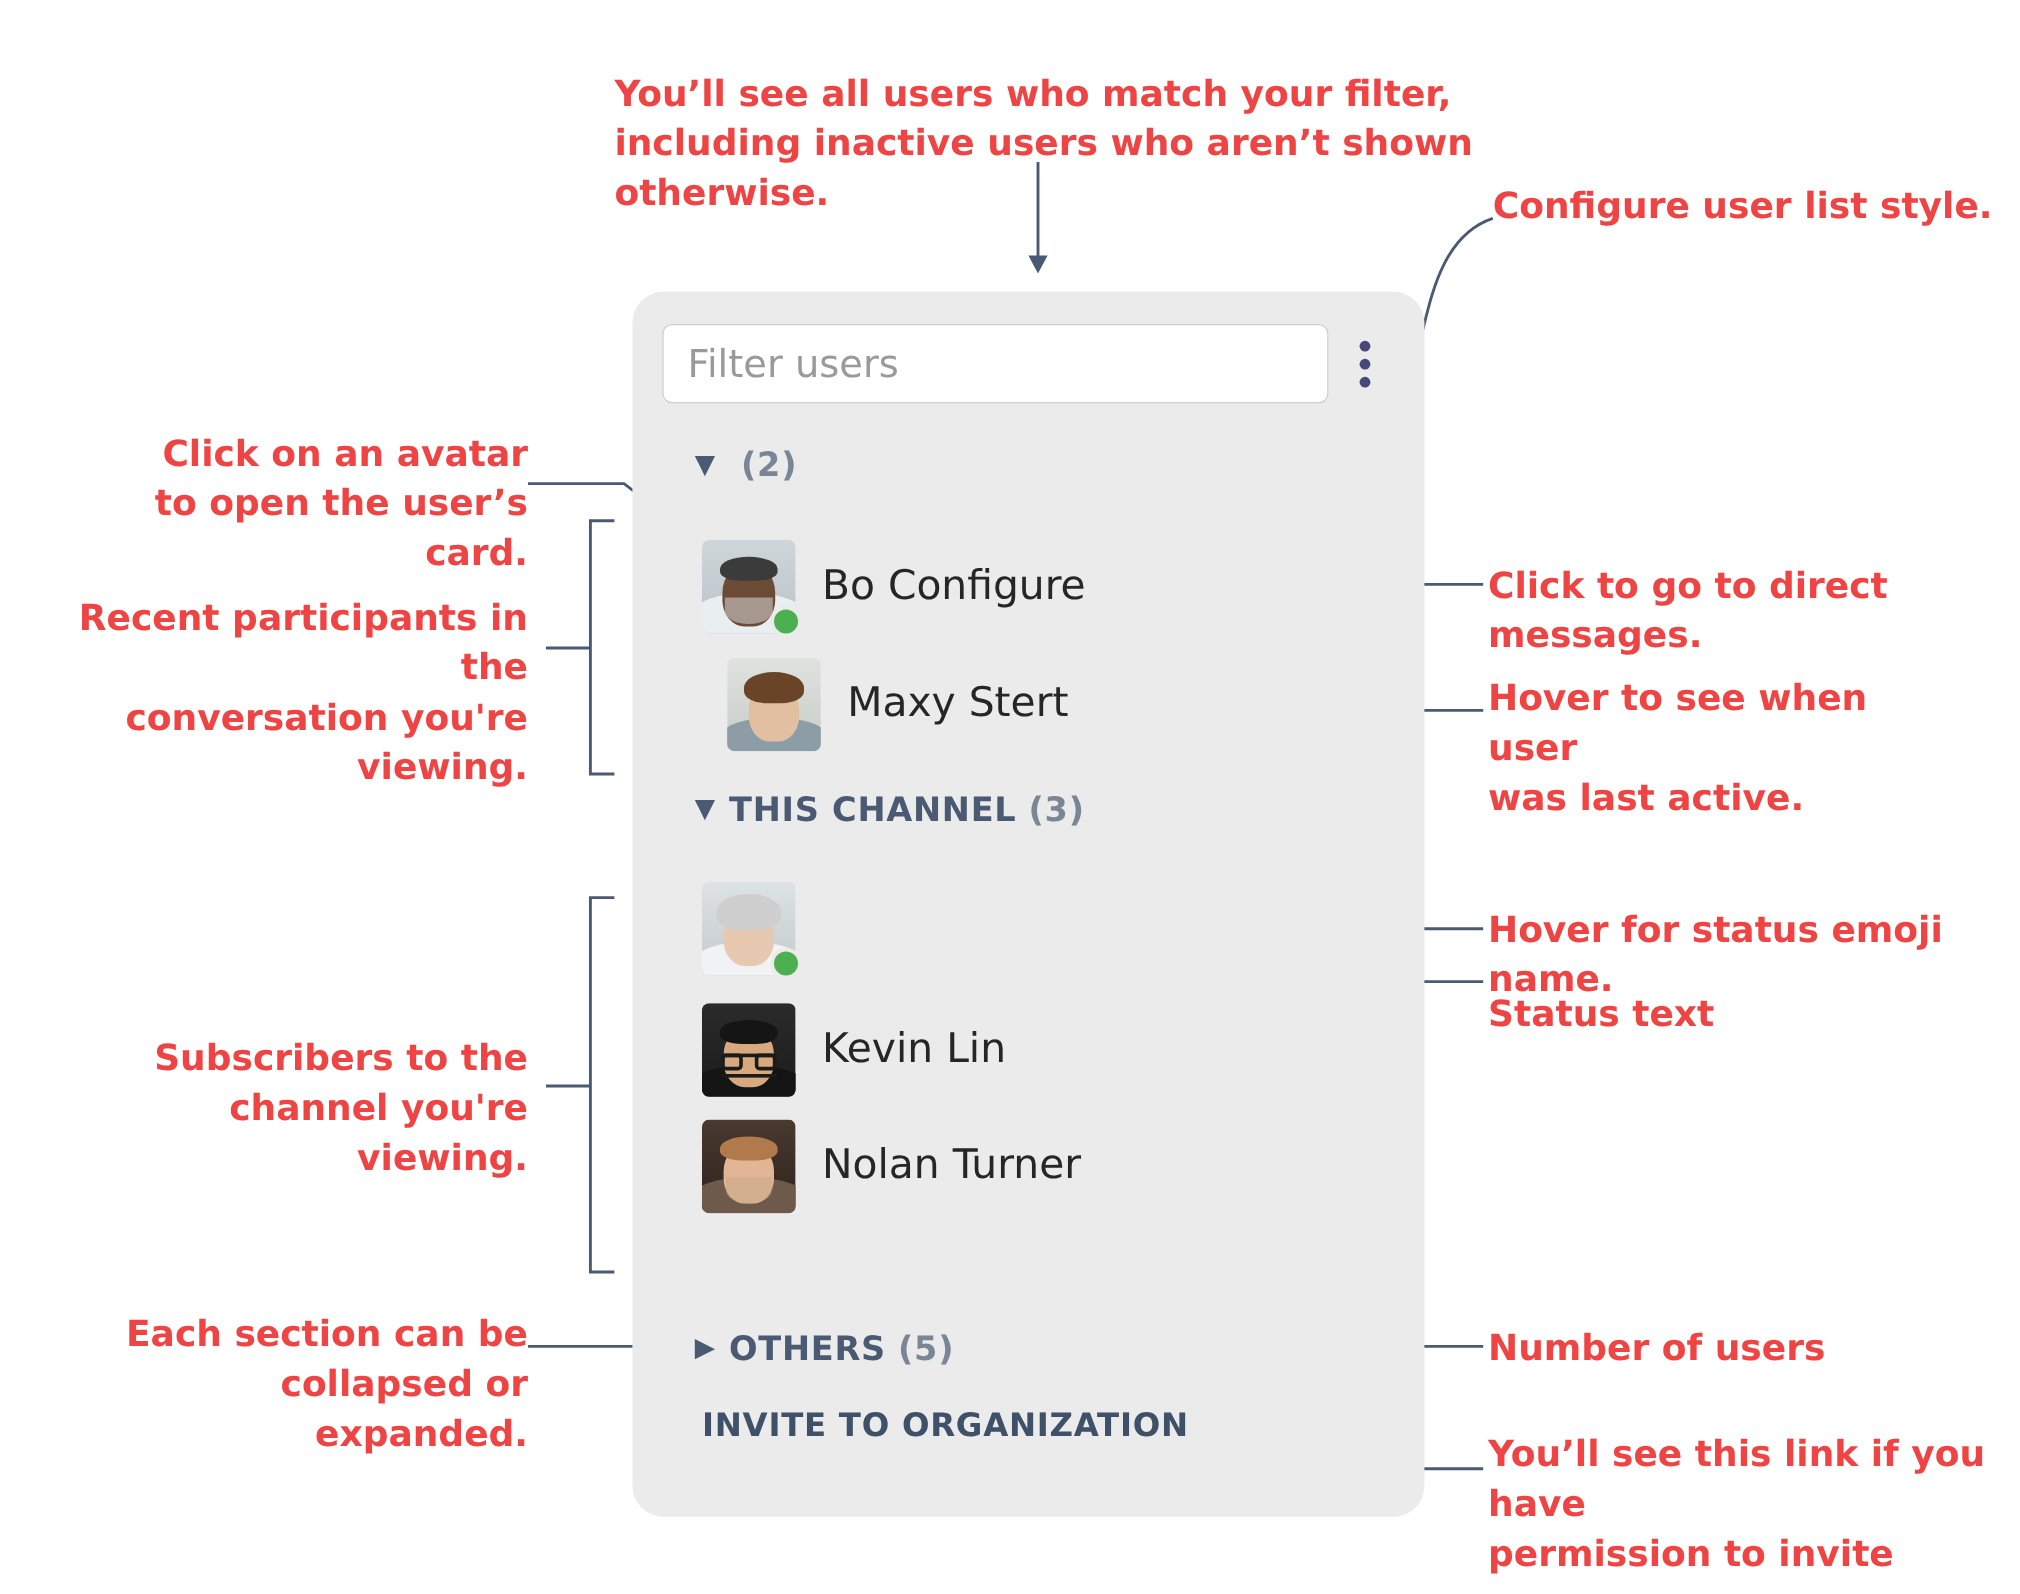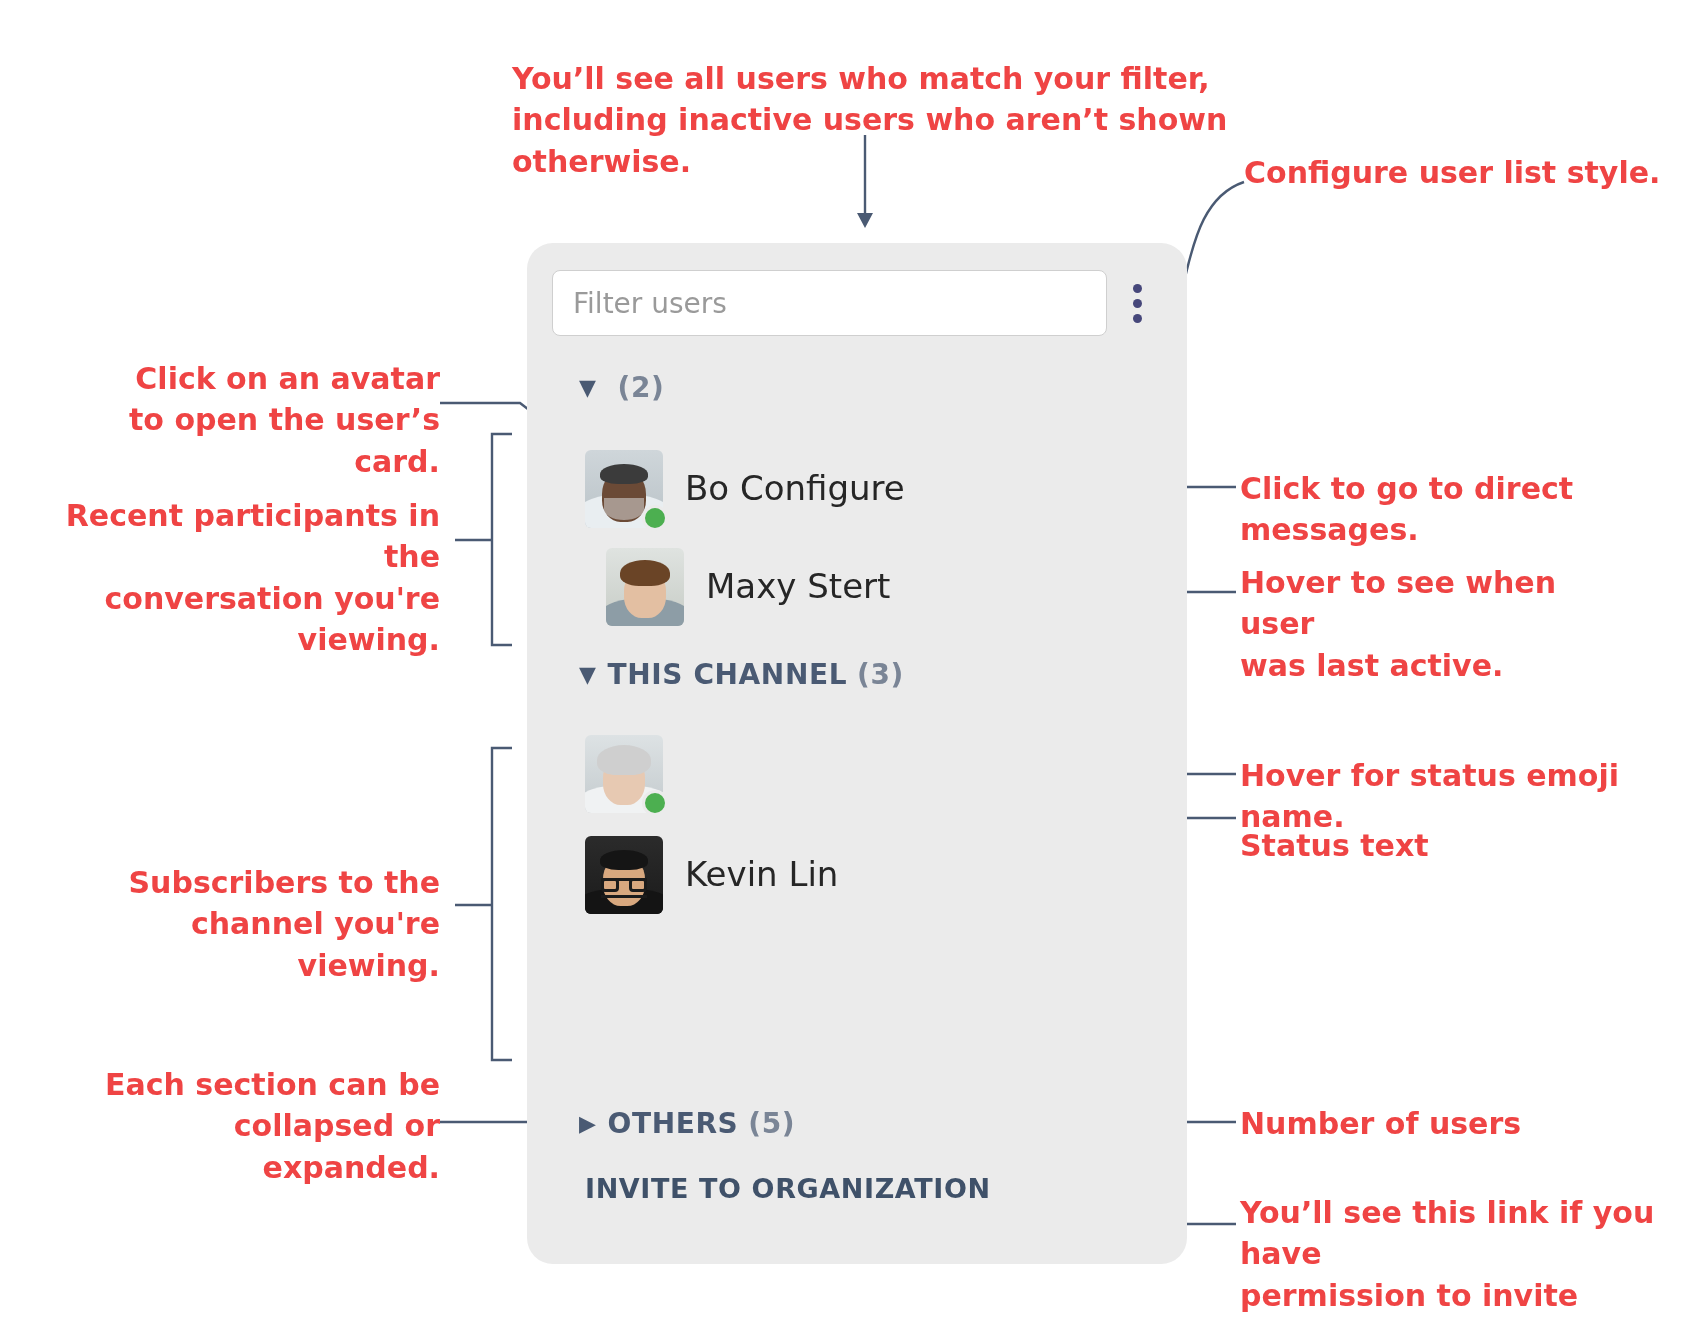--- a/index.html
+++ b/index.html
@@ -60,21 +60,21 @@
     align-items: center;
   }
   .filter-input {
     width: 555px;
     height: 66px;
     box-sizing: border-box;
     background: #ffffff;
     border: 1px solid #cfcfcf;
     border-radius: 8px;
     font-family: "DejaVu Sans", sans-serif;
-    font-size: 28px;
+    font-size: 32px;
     color: #9a9a9a;
     padding: 0 20px;
     outline: none;
   }
   .filter-input::placeholder { color: #9a9a9a; }
 
   .kebab {
     width: 48px;
     height: 66px;
     margin-left: 6px;
@@ -282,21 +282,21 @@
 to open the user’s card.</div>
 <div class="annot left" style="left:40px; top:495px; width:400px;">Recent participants in the
 conversation you're viewing.</div>
 <div class="annot right" style="left:1240px; top:468px; width:440px;">Click to go to direct messages.</div>
 <div class="annot right" style="left:1240px; top:562px; width:400px;">Hover to see when user
 was last active.</div>
 <div class="annot right" style="left:1240px; top:755px; width:430px;">Hover for status emoji name.</div>
 <div class="annot right" style="left:1240px; top:825px; width:400px;">Status text</div>
 <div class="annot left" style="left:70px; top:862px; width:370px;">Subscribers to the
 channel you're viewing.</div>
-<div class="annot left" style="left:60px; top:1064px; width:380px;">Each section can be
+<div class="annot left" style="left:60px; top:1092px; width:380px;">Each section can be
 collapsed or expanded.</div>
 <div class="annot right" style="left:1240px; top:1103px; width:400px;">Number of users</div>
 <div class="annot right" style="left:1240px; top:1192px; width:430px;">You’ll see this link if you have
 permission to invite users.</div>
 
 <div class="panel">
 
   <div class="filter-row">
     <input class="filter-input" type="text" placeholder="Filter users" style="">
     <div class="kebab">
@@ -381,20 +381,38 @@
         </div>
       </div>
     </div>
     <div class="user-text">
       <div class="user-name">
         <span>Kevin Lin</span>
       </div>
     </div>
   </div>
 
+  <div class="user-row" style="left:58px; top:690px;">
+    <div class="avatar-wrap">
+      <div class="avatar">
+        <div class="face">
+          <div class="bg" style="background:linear-gradient(#4a3a30,#2c221c);"></div>
+          <div class="body-sh" style="width:92px;height:30px;bottom:0;background:#6d5a4a;"></div>
+          <div class="head" style="width:42px;height:50px;top:20px;background:#e0b694;"></div>
+          <div class="hair" style="width:48px;height:20px;top:14px;background:#b07a4c;"></div>
+          <div class="beard" style="width:38px;height:22px;top:48px;background:#c9a98d;"></div>
+        </div>
+      </div>
+    </div>
+    <div class="user-text">
+      <div class="user-name">
+        <span>Nolan Turner</span>
+      </div>
+    </div>
+  </div>
 
   <div class="section-header" style="left:52px; top:864px;">
     <span class="caret">▶</span>
     <span>OTHERS</span>
     <span class="sec-count">(5)</span>
   </div>
 
   <div class="invite-link">INVITE TO ORGANIZATION</div>
 </div>
 

